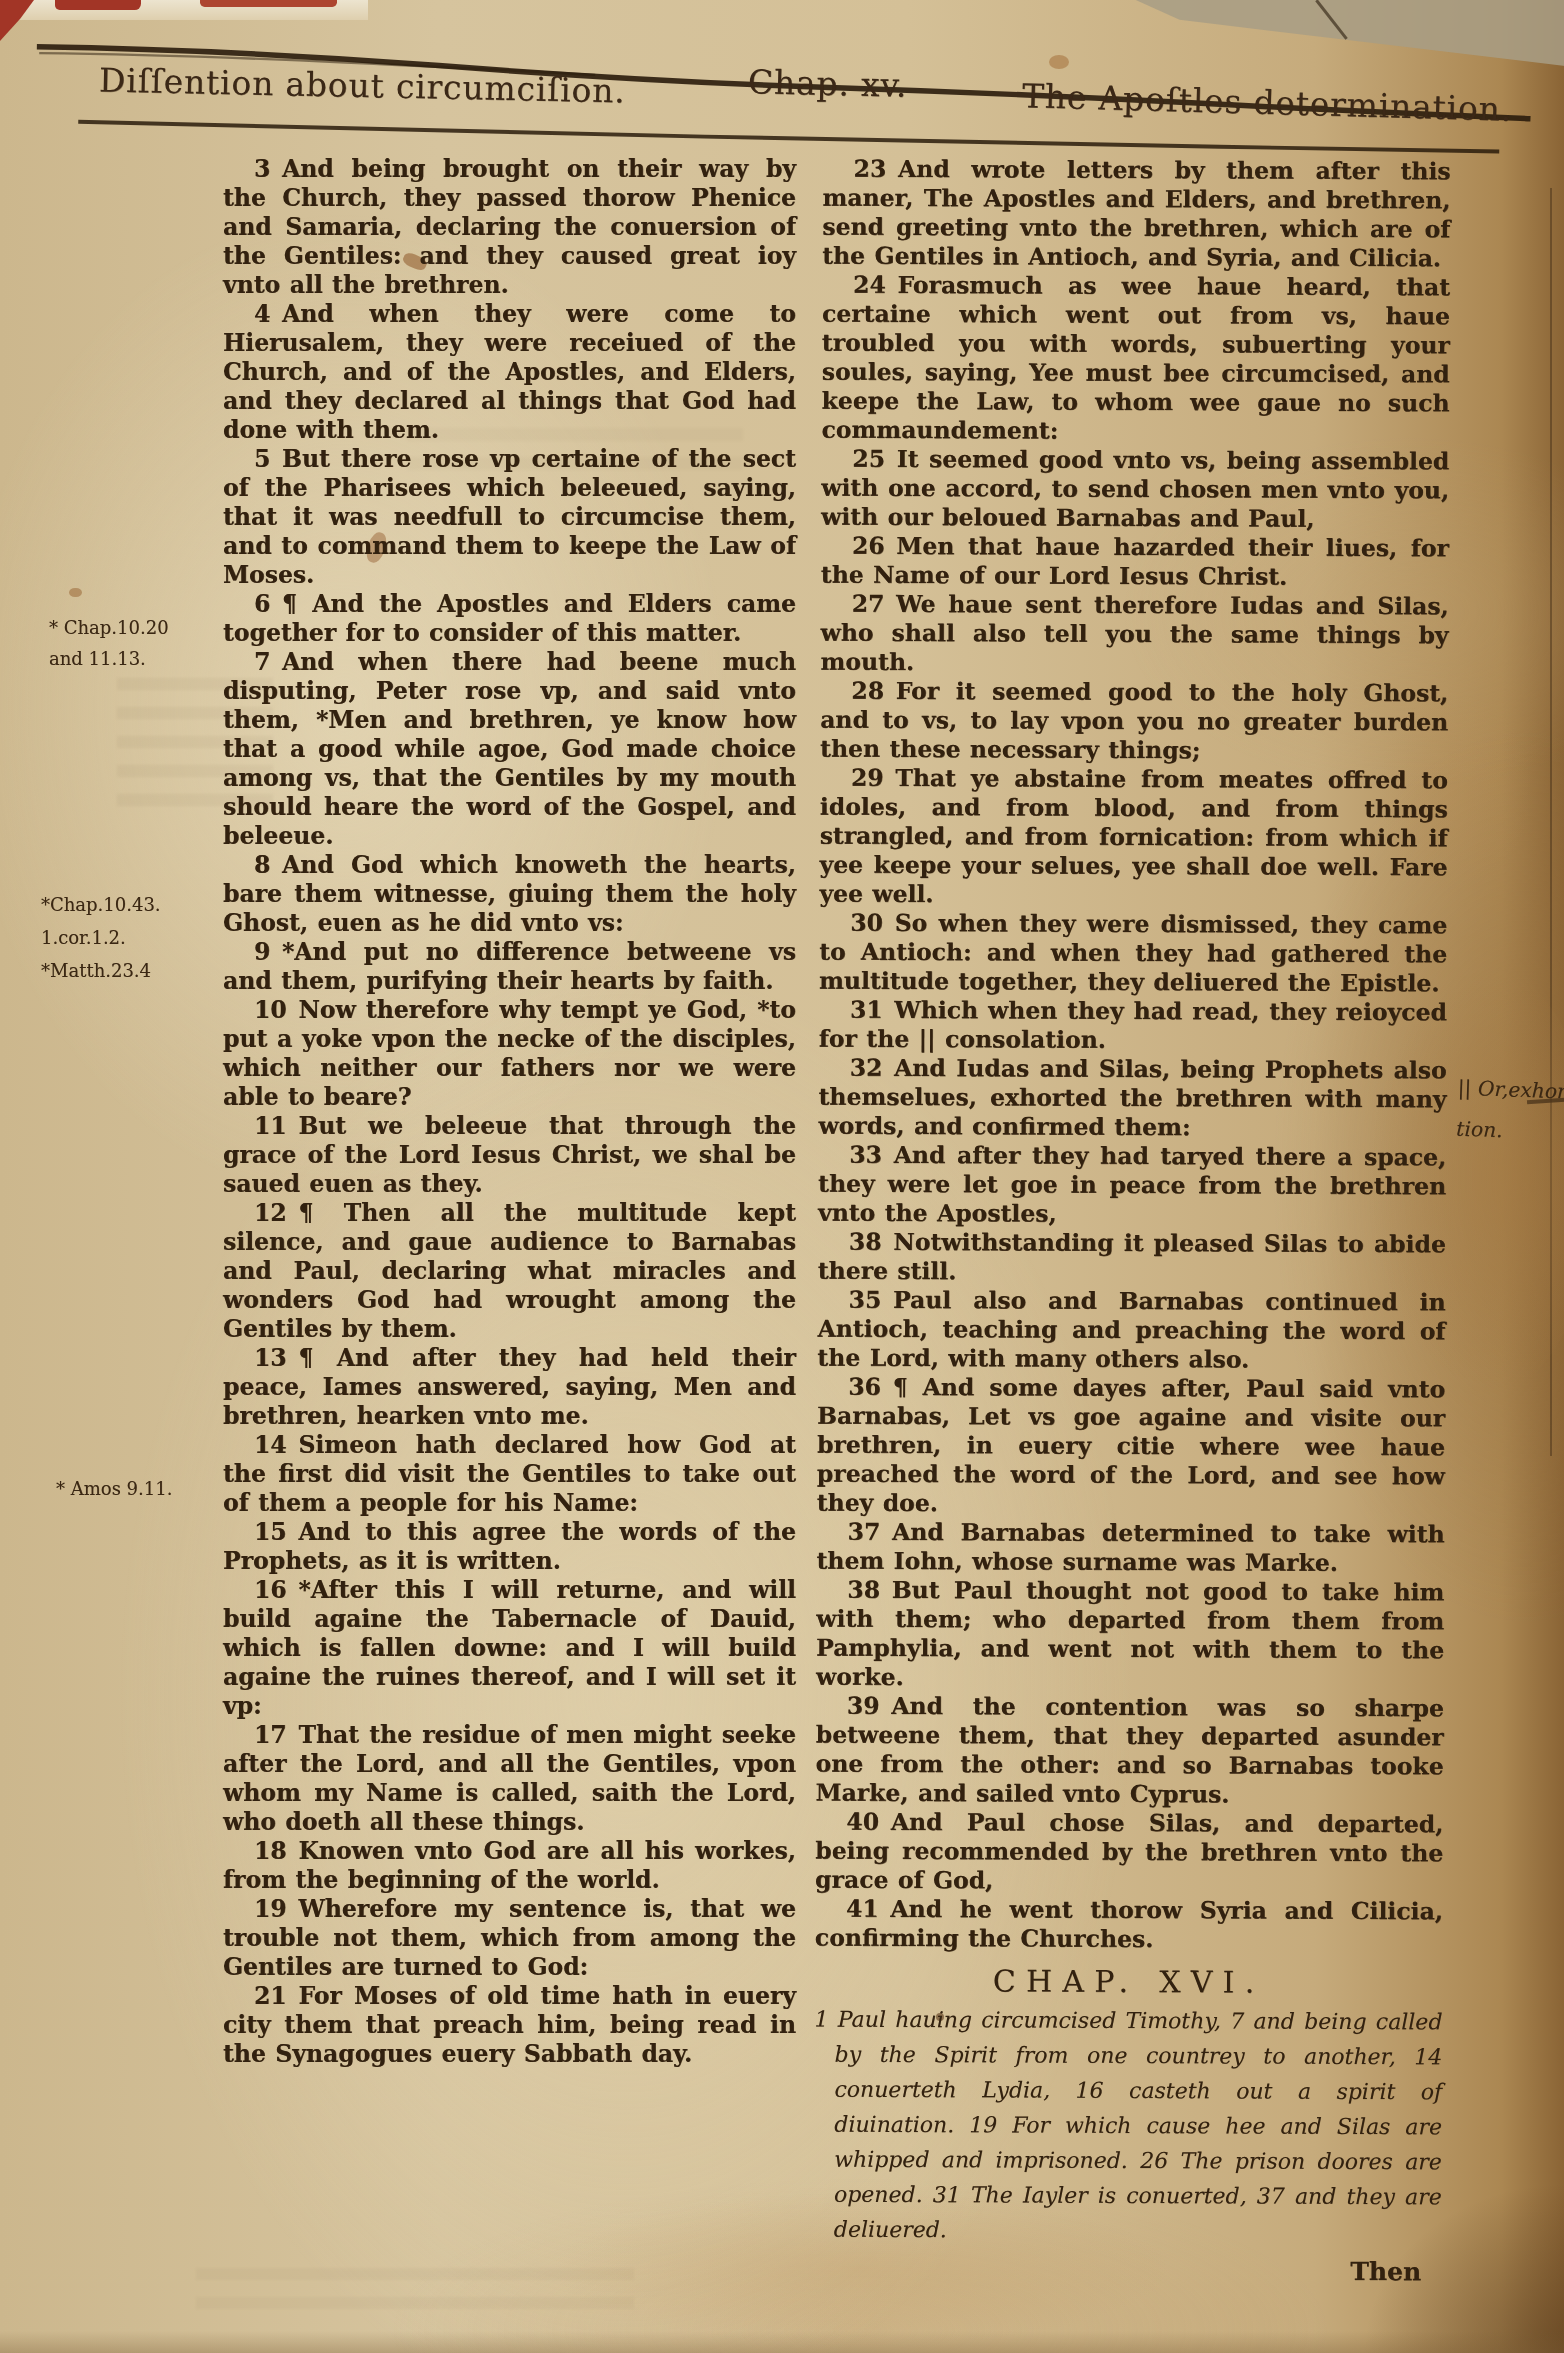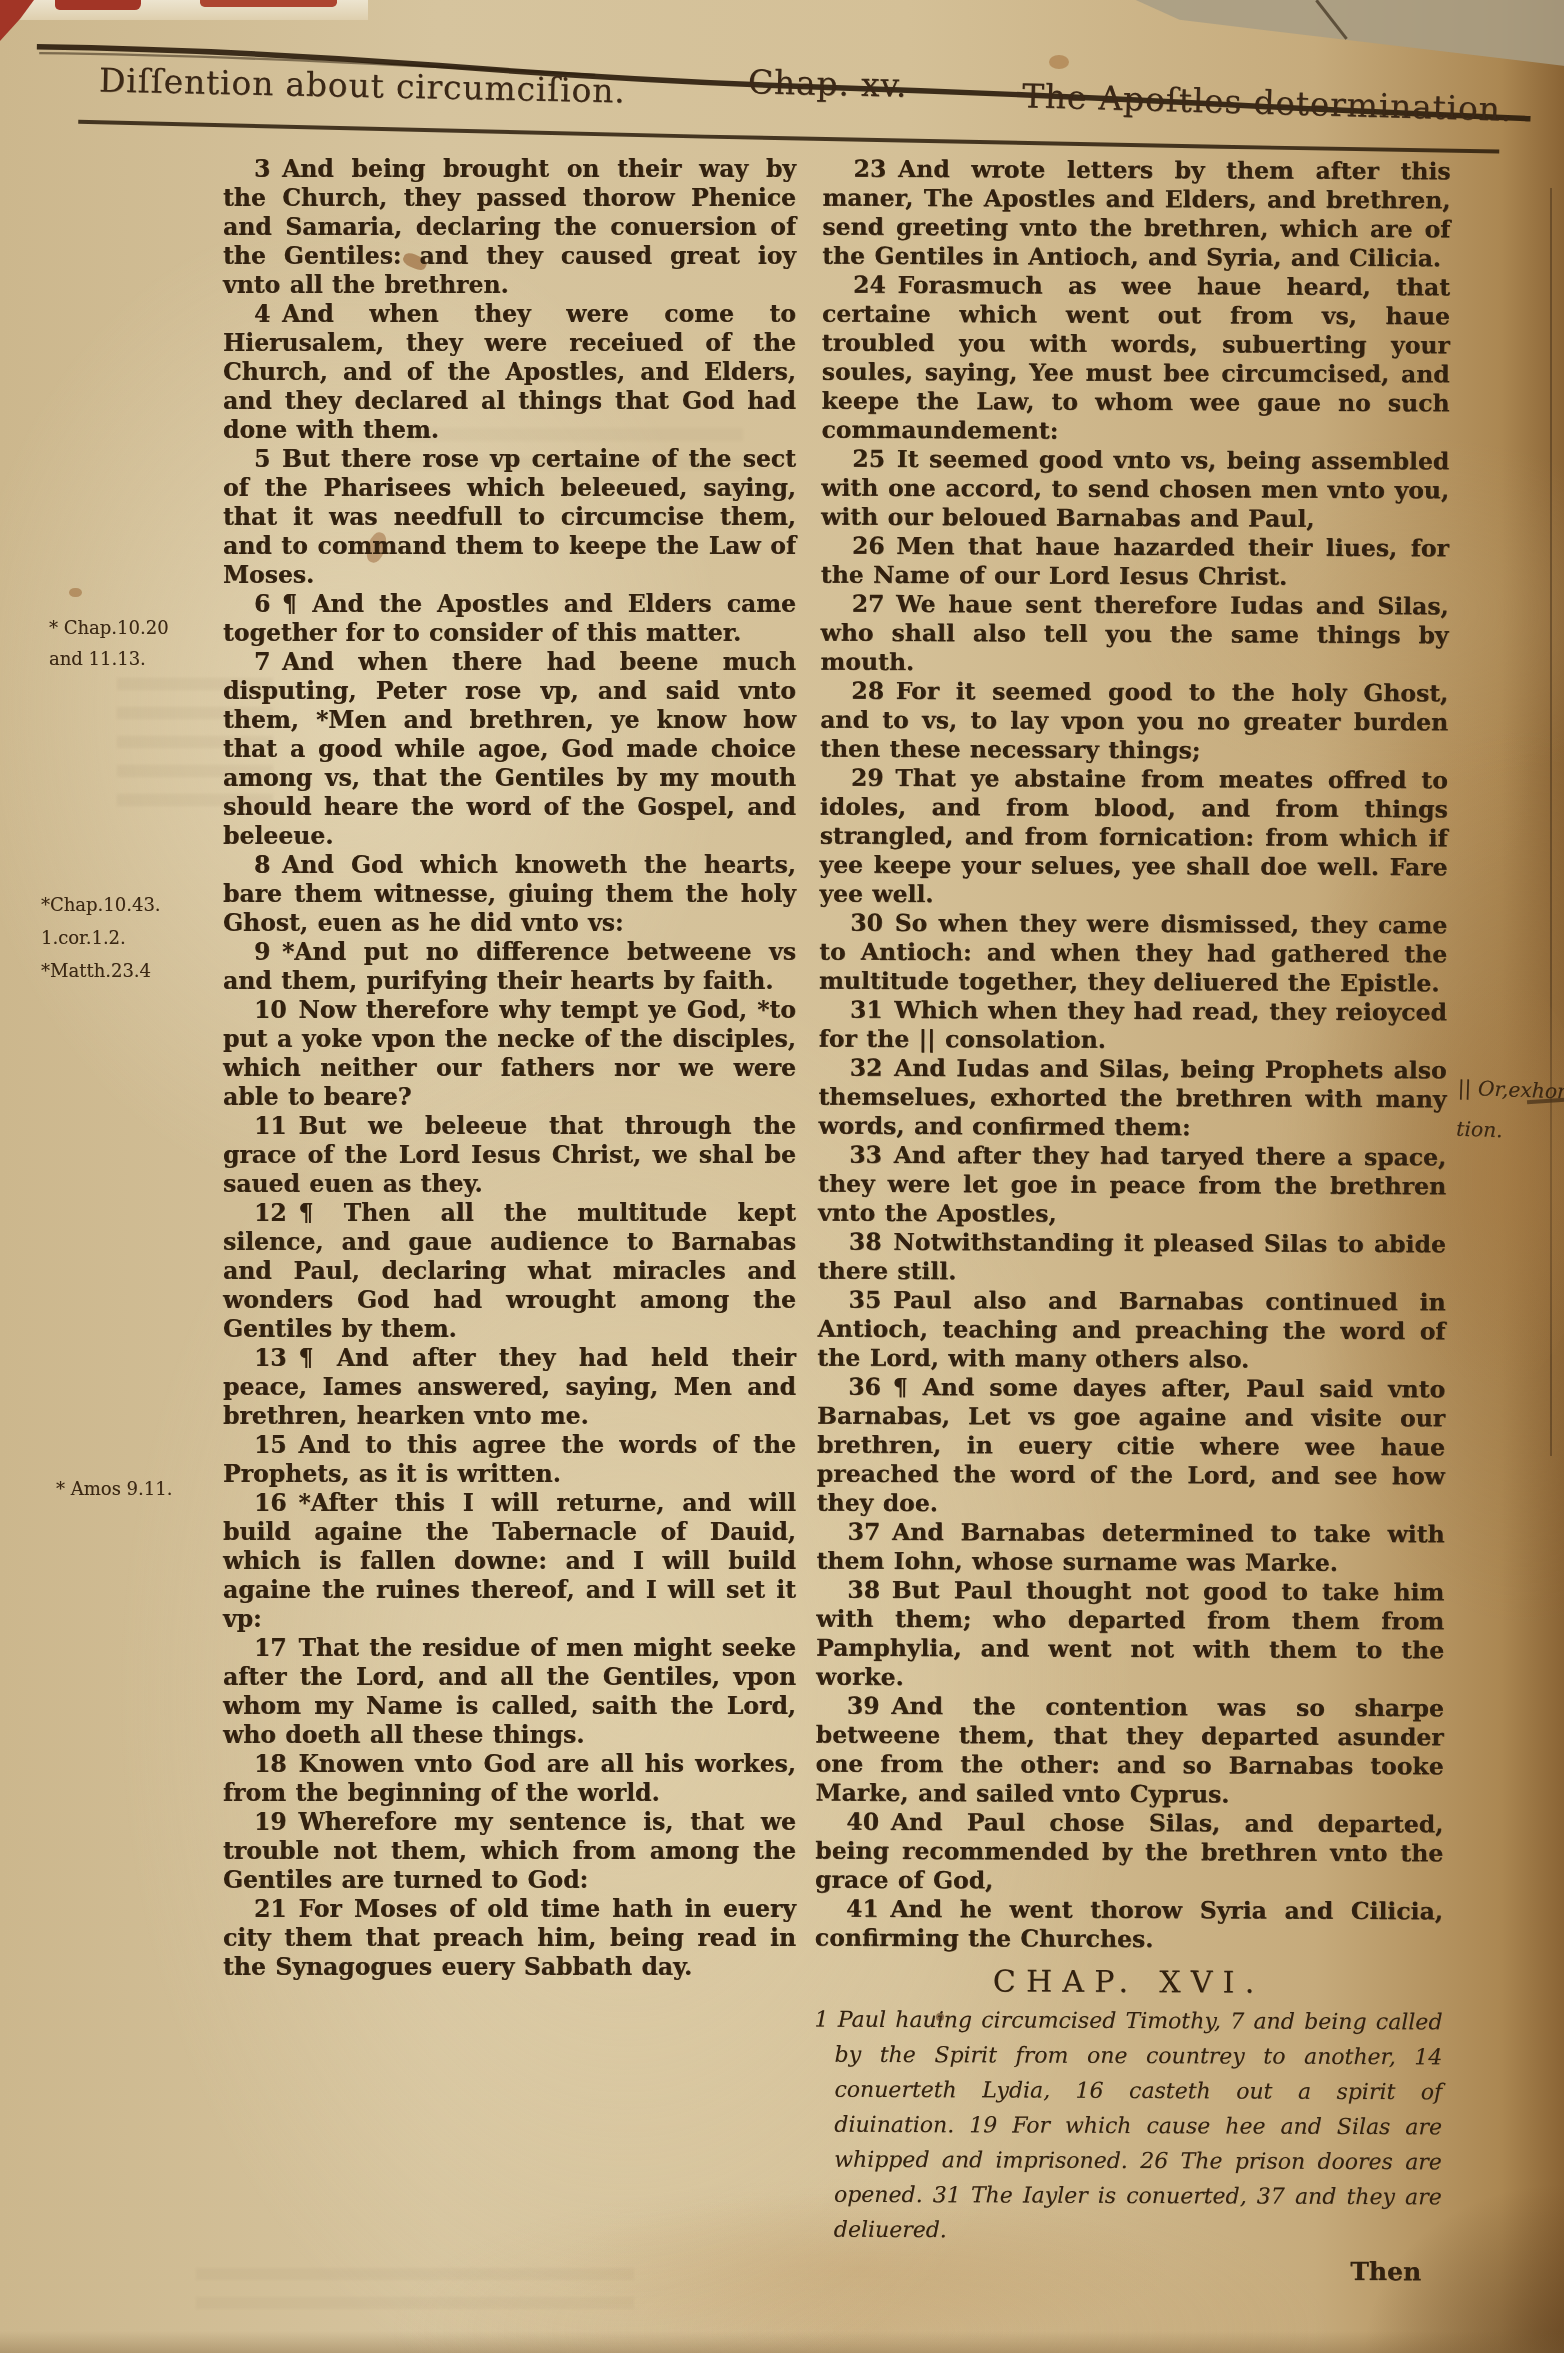--- a/index.html
+++ b/index.html
@@ -138,20 +138,21 @@
     <p class="verse"><span class="vnum">9</span><span>*And put no difference betweene vs and them, purifying their hearts by faith.</span></p>
 
     <p class="verse"><span class="vnum">10</span><span>Now therefore why tempt ye God, *to put a yoke vpon the necke of the disciples, which neither our fathers nor we were able to beare?</span></p>
 
     <p class="verse"><span class="vnum">11</span><span>But we beleeue that through the grace of the Lord Iesus Christ, we shal be saued euen as they.</span></p>
 
     <p class="verse"><span class="vnum">12</span><span>¶ Then all the multitude kept silence, and gaue audience to Barnabas and Paul, declaring what miracles and wonders God had wrought among the Gentiles by them.</span></p>
 
     <p class="verse"><span class="vnum">13</span><span>¶ And after they had held their peace, Iames answered, saying, Men and brethren, hearken vnto me.</span></p>
 
+    <p class="verse"><span class="vnum">14</span><span>Simeon hath declared how God at the first did visit the Gentiles to take out of them a people for his Name:</span></p>
 
     <p class="verse"><span class="vnum">15</span><span>And to this agree the words of the Prophets, as it is written.</span></p>
 
     <p class="verse"><span class="vnum">16</span><span>*After this I will returne, and will build againe the Tabernacle of Dauid, which is fallen downe: and I will build againe the ruines thereof, and I will set it vp:</span></p>
 
     <p class="verse"><span class="vnum">17</span><span>That the residue of men might seeke after the Lord, and all the Gentiles, vpon whom my Name is called, saith the Lord, who doeth all these things.</span></p>
 
     <p class="verse"><span class="vnum">18</span><span>Knowen vnto God are all his workes, from the beginning of the world.</span></p>
 
     <p class="verse"><span class="vnum">19</span><span>Wherefore my sentence is, that we trouble not them, which from among the Gentiles are turned to God:</span></p>

